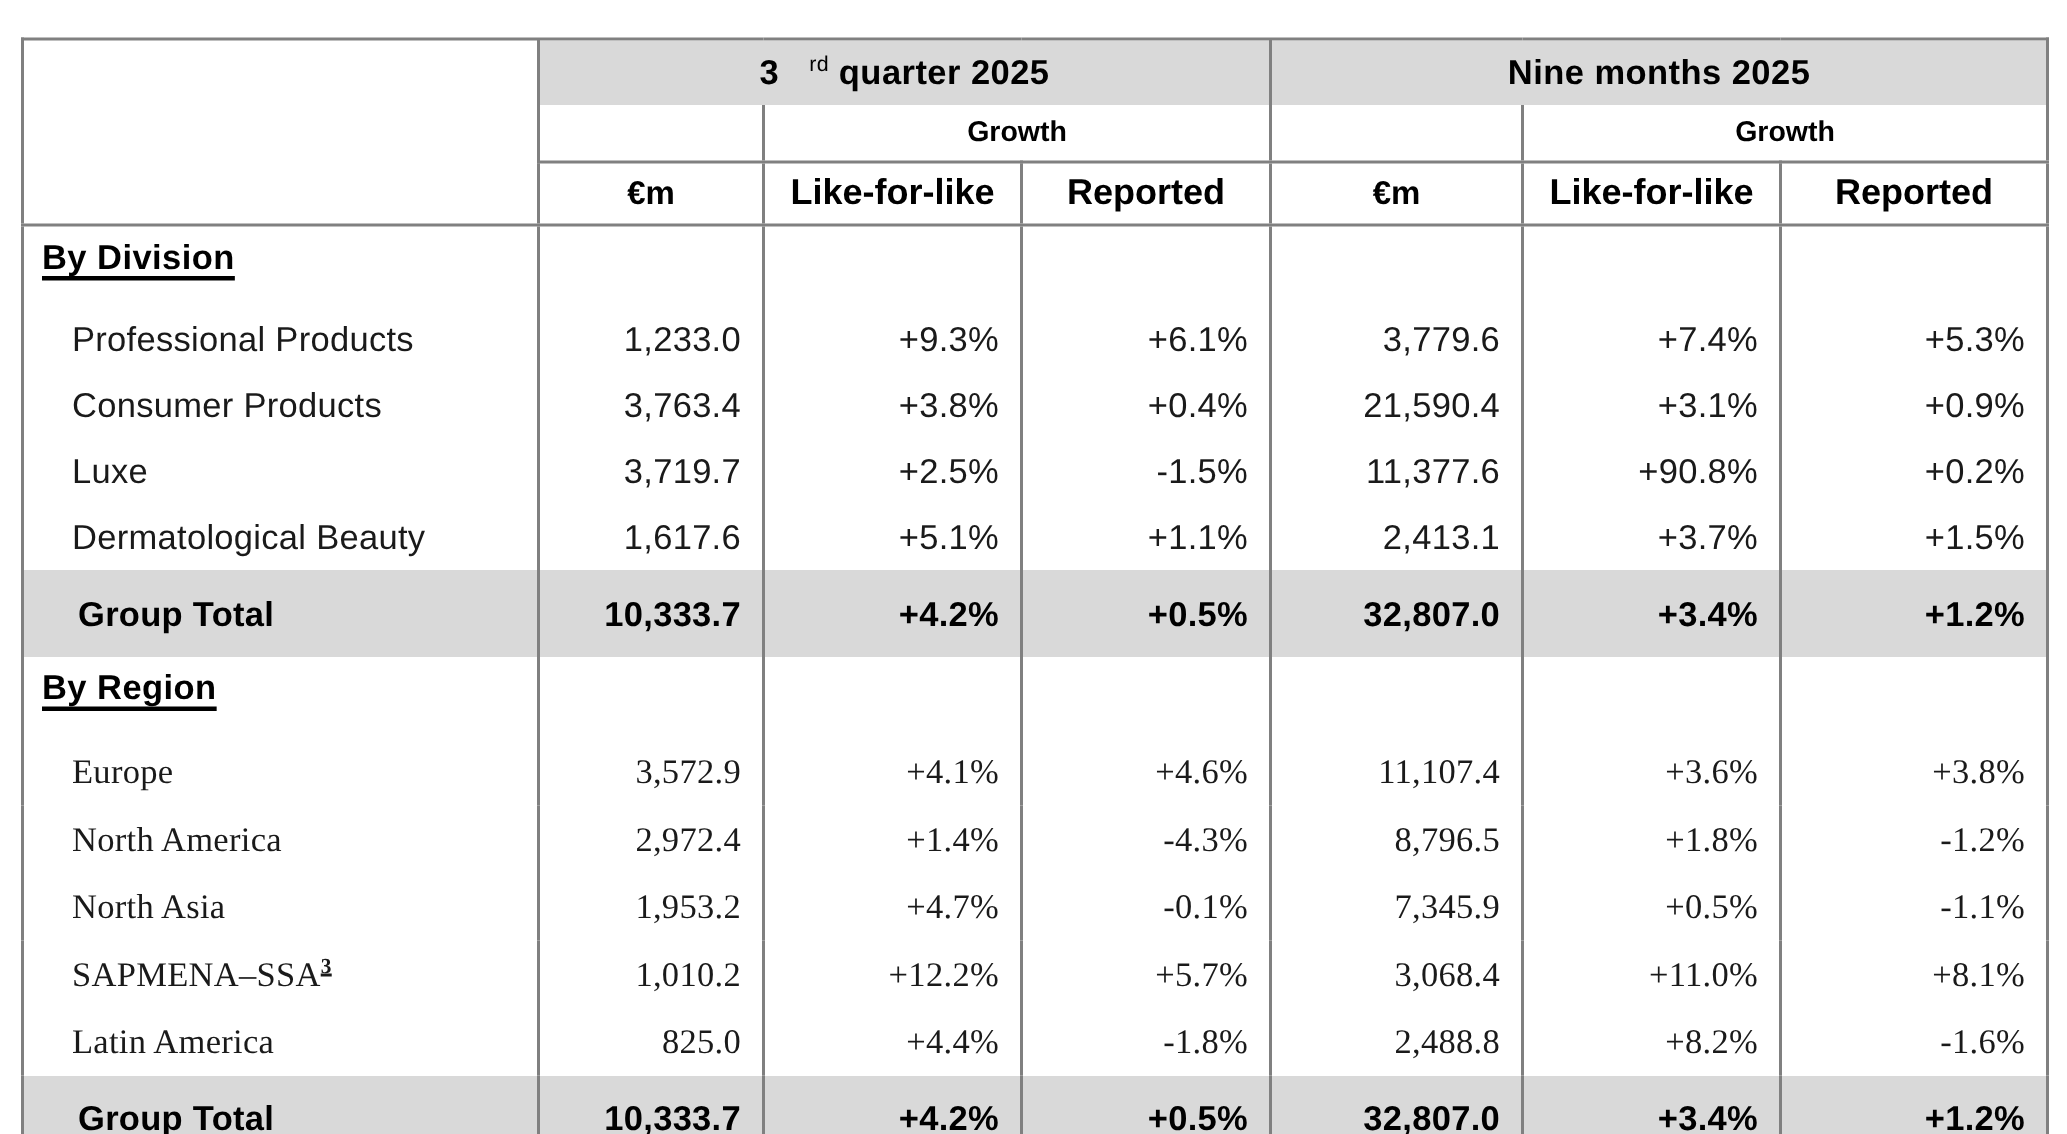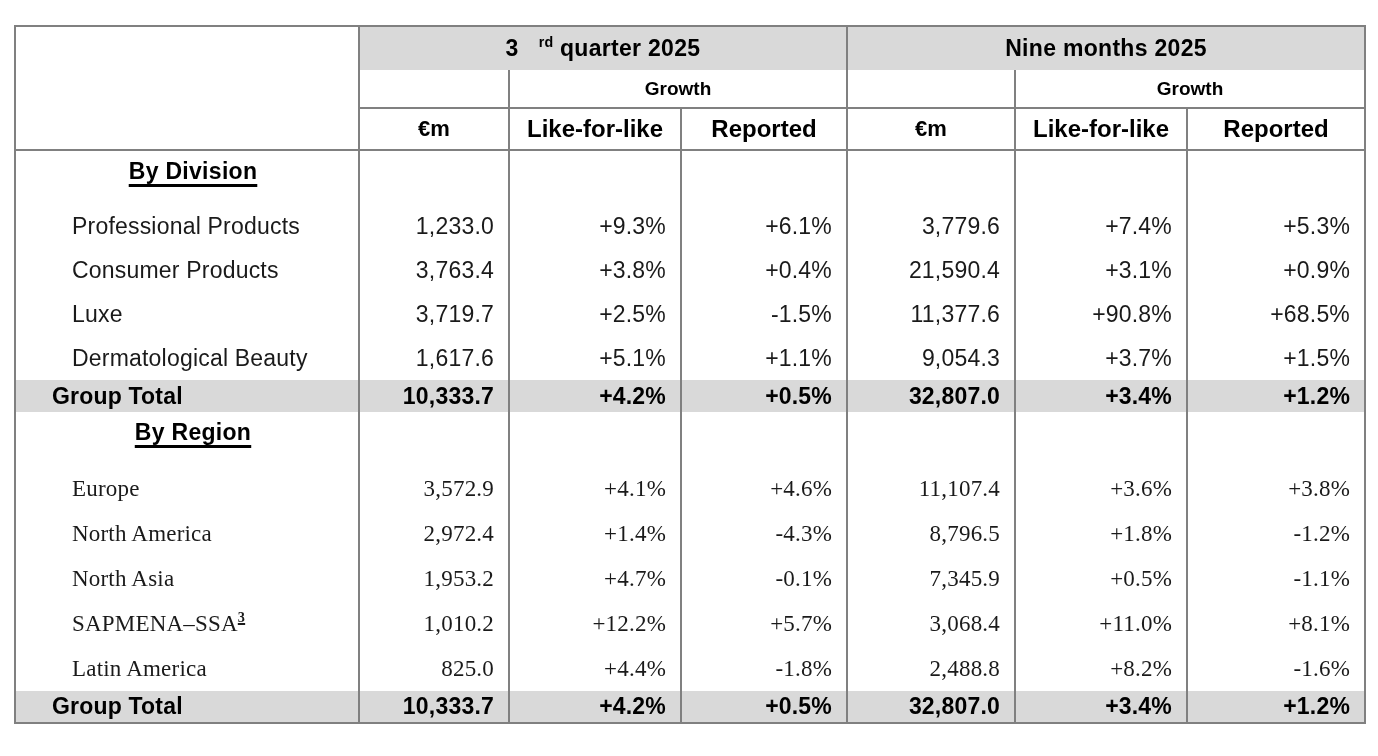--- a/index.html
+++ b/index.html
@@ -25,38 +25,38 @@
   .bl{border-left:2px solid var(--border);}
   
   tr.row-q{height:44px;}
   tr.row-growth{height:38px;border-radius:18px;}
   tr.row-cols{height:42px;}
   tr.row-q .period-cell{
     background:var(--header-bg);
     font-size:23px;font-weight:700;color:var(--text-strong);
     text-align:center;vertical-align:middle;letter-spacing:.3px;
   }
-  .sup{font-size:.62em;vertical-align:super;font-weight:700;line-height:0;padding-left:20px;}
+  .sup{font-size:.62em;vertical-align:super;font-weight:400;line-height:0;padding-left:20px;}
   .q3-rest{margin-left:.28em;margin-top:20px;}
   tr.row-growth th{border-bottom:2px solid var(--border);vertical-align:middle;}
   .growth-cell{font-size:19px;font-weight:700;color:var(--text-strong);text-align:center;}
   tr.row-cols th{border-bottom:2px solid var(--border);vertical-align:middle;text-align:center;color:var(--text-strong);}
   th.corner{border-bottom:2px solid var(--border);background:var(--page-bg);}
   .eur{font-size:22px;font-weight:700;}
   .colh{font-size:24px;font-weight:700;}
   
-  tr.row-section{height:54px;text-align:center;}
+  tr.row-section{height:54px;}
   tr.row-section td{vertical-align:top;}
   .section-title{padding:7px 0 0 12px;font-size:23px;font-weight:700;color:var(--text-strong);letter-spacing:.3px;}
   .u{text-decoration:underline;text-decoration-thickness:2.5px;text-underline-offset:5px;}
   tr.row-data{height:44px;}
   tr.row-data-r{height:45px;font-family:Liberation Serif, serif;}
-  td.label{padding-left:56px;font-size:23px;vertical-align:middle;letter-spacing:.2px;}
+  td.label{padding-left:32px;font-size:23px;vertical-align:middle;letter-spacing:.2px;}
   td.num{padding-right:14px;font-size:23px;text-align:right;vertical-align:middle;letter-spacing:.2px;}
-  tr.row-total{height:32px;}
+  tr.row-total{height:58px;}
   tr.row-total td{background:var(--total-row-bg);font-weight:700;color:var(--text-strong);}
   tr.row-total td.label{padding-left:36px;}
   .fnsup{font-size:.62em;vertical-align:super;font-weight:700;line-height:0;text-decoration:underline;text-decoration-thickness:2px;}
 </style>
 </head>
 <body>
 
 <div class="page">
   <table class="sales-table">
     <colgroup>
@@ -117,28 +117,28 @@
         <td class="num bl">+3.1%</td>
         <td class="num bl">+0.9%</td>
       </tr>
       <tr class="row-data">
         <td class="label">Luxe</td>
         <td class="num bl">3,719.7</td>
         <td class="num bl">+2.5%</td>
         <td class="num bl">-1.5%</td>
         <td class="num bl">11,377.6</td>
         <td class="num bl">+90.8%</td>
-        <td class="num bl">+68.5%</td>
+        <td class="num bl">+0.2%</td>
       </tr>
       <tr class="row-data">
         <td class="label">Dermatological Beauty</td>
         <td class="num bl">1,617.6</td>
         <td class="num bl">+5.1%</td>
         <td class="num bl">+1.1%</td>
-        <td class="num bl">9,054.3</td>
+        <td class="num bl">2,413.1</td>
         <td class="num bl">+3.7%</td>
         <td class="num bl">+1.5%</td>
       </tr>
       <tr class="row-total">
         <td class="label">Group Total</td>
         <td class="num bl">10,333.7</td>
         <td class="num bl">+4.2%</td>
         <td class="num bl">+0.5%</td>
         <td class="num bl">32,807.0</td>
         <td class="num bl">+3.4%</td>

